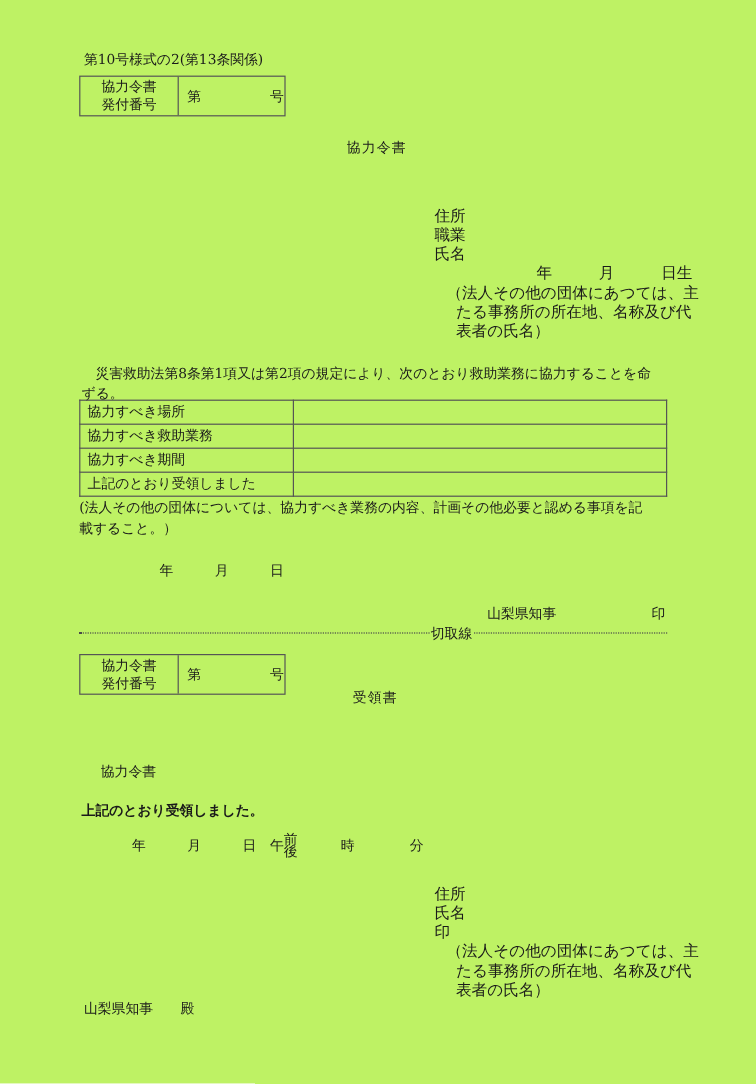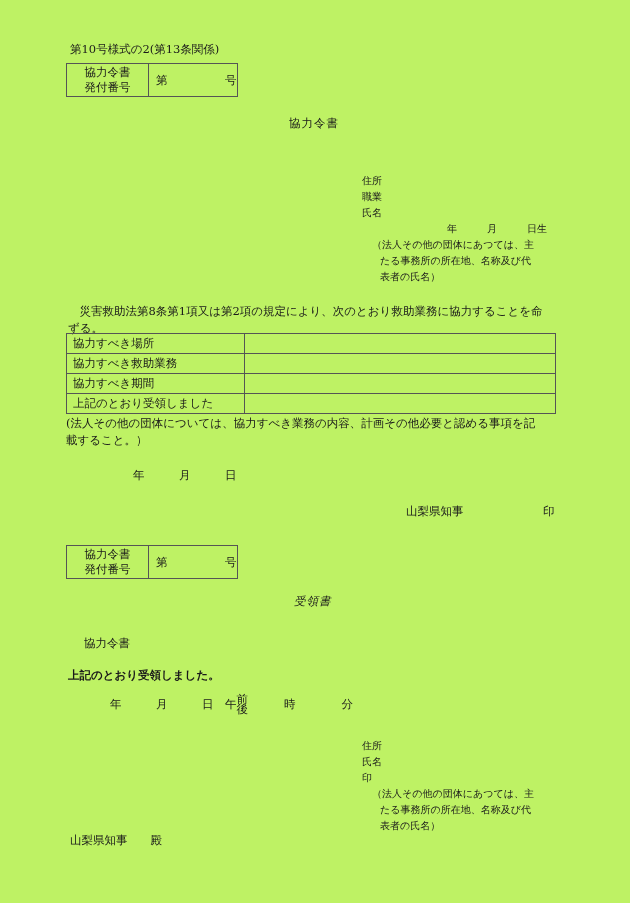--- a/index.html
+++ b/index.html
@@ -87,21 +87,21 @@
   .ampm {
     display: inline-flex;
     flex-direction: column;
     vertical-align: middle;
     font-size: 11.5px;
     line-height: 10px;
     position: relative;
     top: 0px;
   }
 
-  .party-line { font-size: 10px; line-height: 16px; white-space: pre; }
+  .party-line { font-size: 13px; line-height: 16px; white-space: pre; }
 </style>
 </head>
 <body>
 
 <div id="page">
 
   <div class="abs t" style="left:70px; top:44px;">第10号様式の2(第13条関係)</div>
 
   <div class="abs numbox" style="left:66px; top:63px; width:172px; height:34px;">
     <div class="numbox-label">
@@ -152,30 +152,35 @@
   <div class="abs t-body" style="left:66px; top:415px; width:500px;">
     <div>(法人その他の団体については、協力すべき業務の内容、計画その他必要と認める事項を記</div>
     <div>載すること。）</div>
   </div>
 
   <div class="abs t" style="left:133px; top:470px;">年　　　月　　　日</div>
 
   <div class="abs t" style="left:406px; top:506px;">山梨県知事</div>
   <div class="abs t" style="left:543px; top:506px;">印</div>
 
+  <div class="abs cutline" style="left:66px; top:521px;">
+    <span class="dots left"></span>
+    <span class="cut-label">切取線</span>
+    <span class="dots"></span>
+  </div>
 
   <div class="abs numbox" style="left:66px; top:545px; width:172px; height:34px;">
     <div class="numbox-label">
       <span>協力令書</span>
       <span>発付番号</span>
     </div>
     <div class="numbox-value">第　　　　　号</div>
   </div>
 
-  <div class="abs t" style="left:294px; top:596px; letter-spacing:1px;font-style:italic;">受領書</div>
+  <div class="abs t" style="left:294px; top:576px; letter-spacing:1px;">受領書</div>
 
   <div class="abs t" style="left:84px; top:638px;">協力令書</div>
 
   <div class="abs t" style="left:68px; top:670px;font-weight:bold;">上記のとおり受領しました。</div>
 
   <div class="abs" style="left:110px; top:694px; display:flex; align-items:center; font-size:11.5px;">
     <span style="white-space:pre;">年　　　月　　　日　午</span>
     <span class="ampm">
       <span>前</span>
       <span>後</span>

